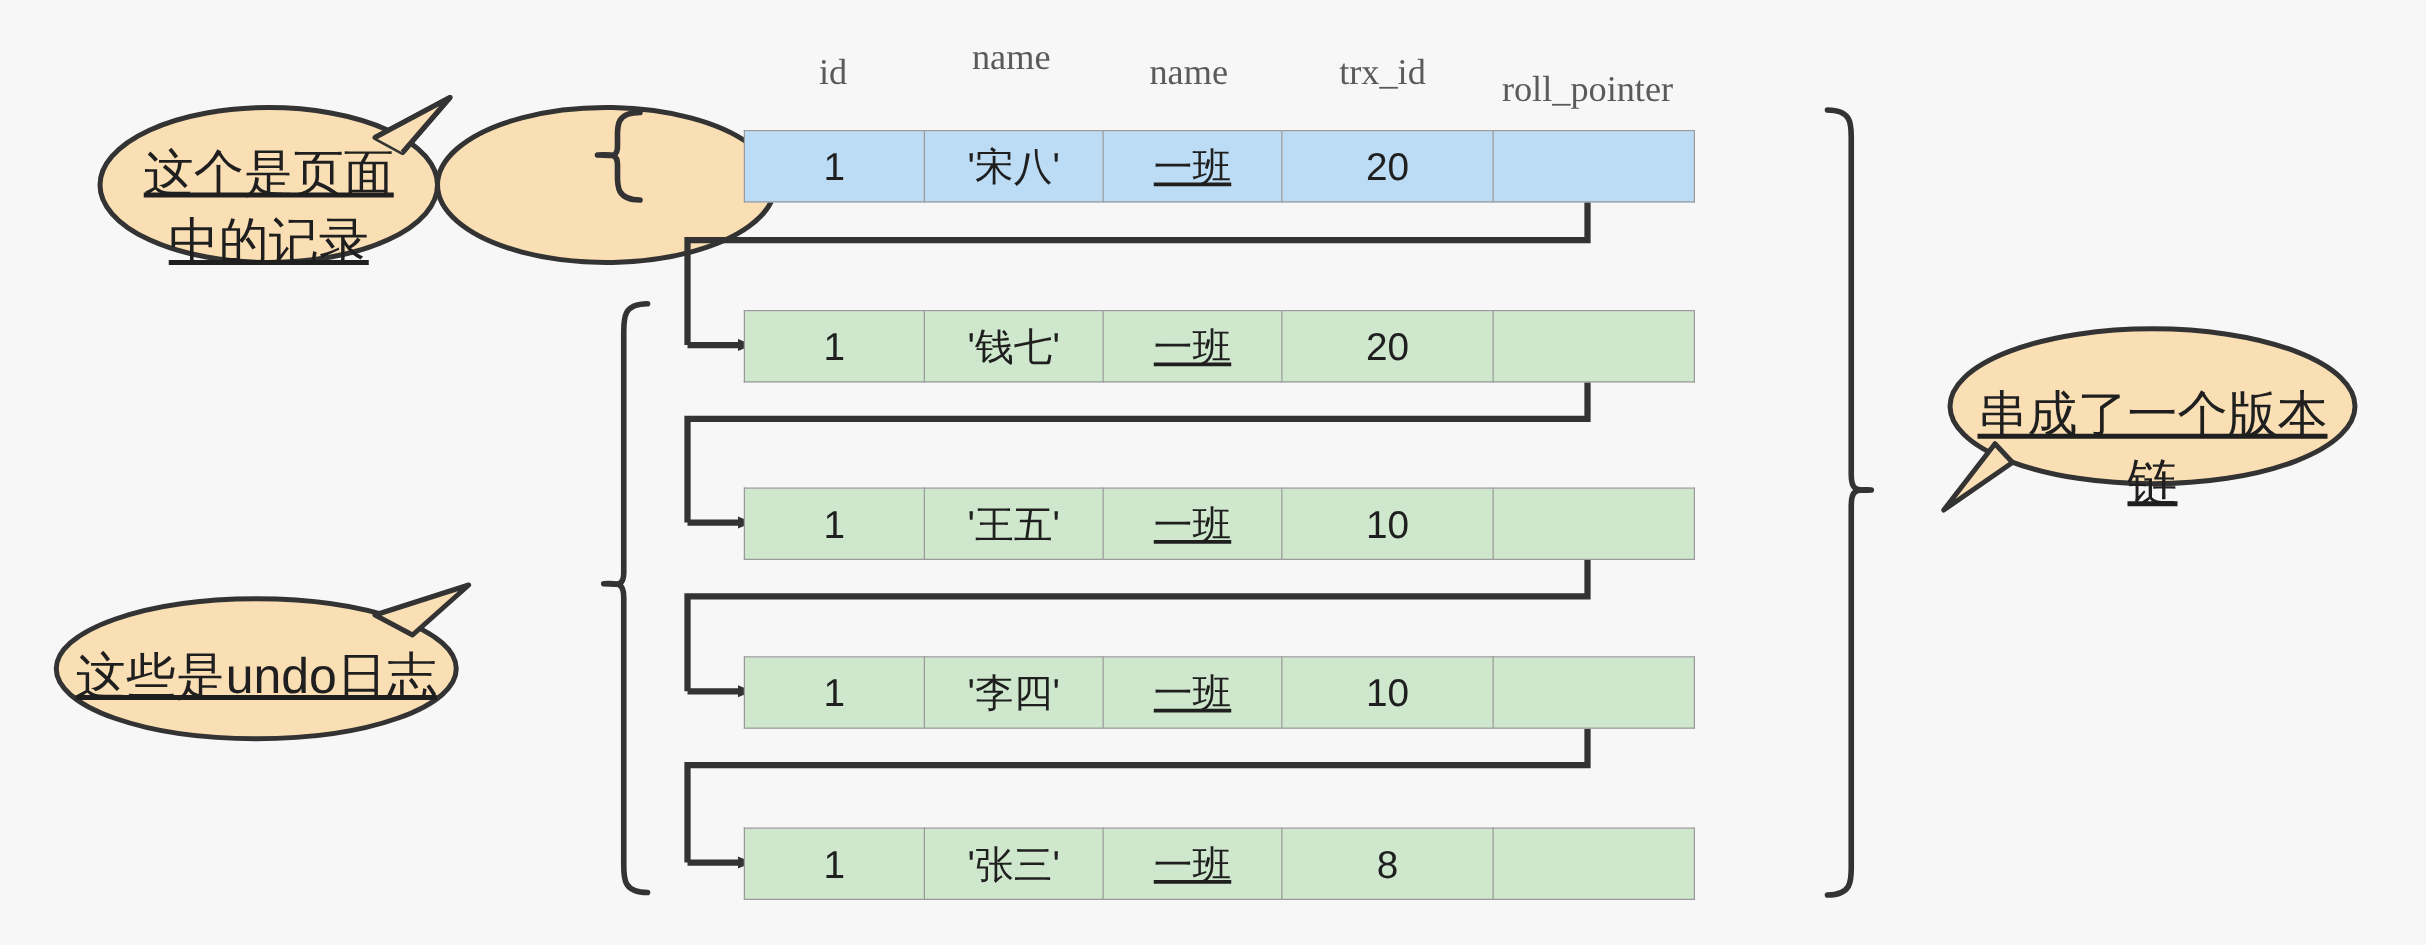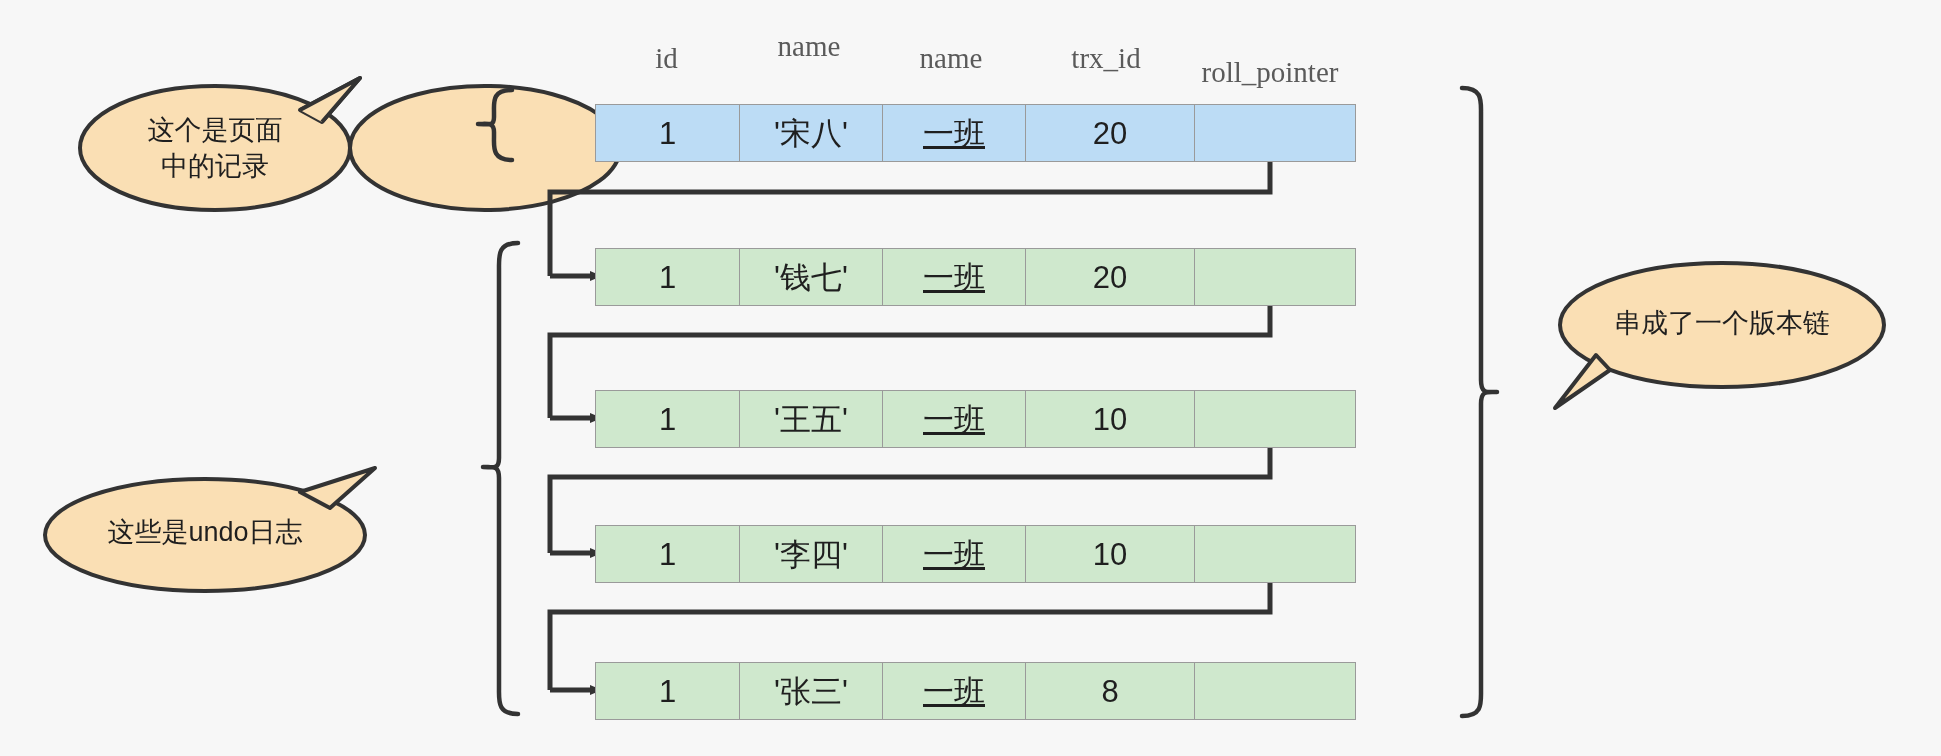--- a/index.html
+++ b/index.html
@@ -63,27 +63,28 @@
     font-size: 29px;
     color: #5a5a5a;
     text-align: center;
     white-space: nowrap;
     font-family: Liberation Serif, serif;
   }
 
   
   .callout-text {
     position: absolute;
-    font-size: 27px;
+    font-size: 40px;
     color: #1f1f1f;
     text-align: center;
     line-height: 1.35;
     white-space: pre-line;
     font-family: "Liberation Sans", "DejaVu Sans", sans-serif;
     pointer-events: none;
+    text-decoration: underline;
   }
 </style>
 </head>
 <body>
 
 <div id="diagram-root">
 
   <svg id="vector-layer" viewBox="0 0 1941 756">
     <defs>
       <marker id="arrow-head" markerWidth="12" markerHeight="12" refX="10" refY="5" orient="auto" markerUnits="userSpaceOnUse">

